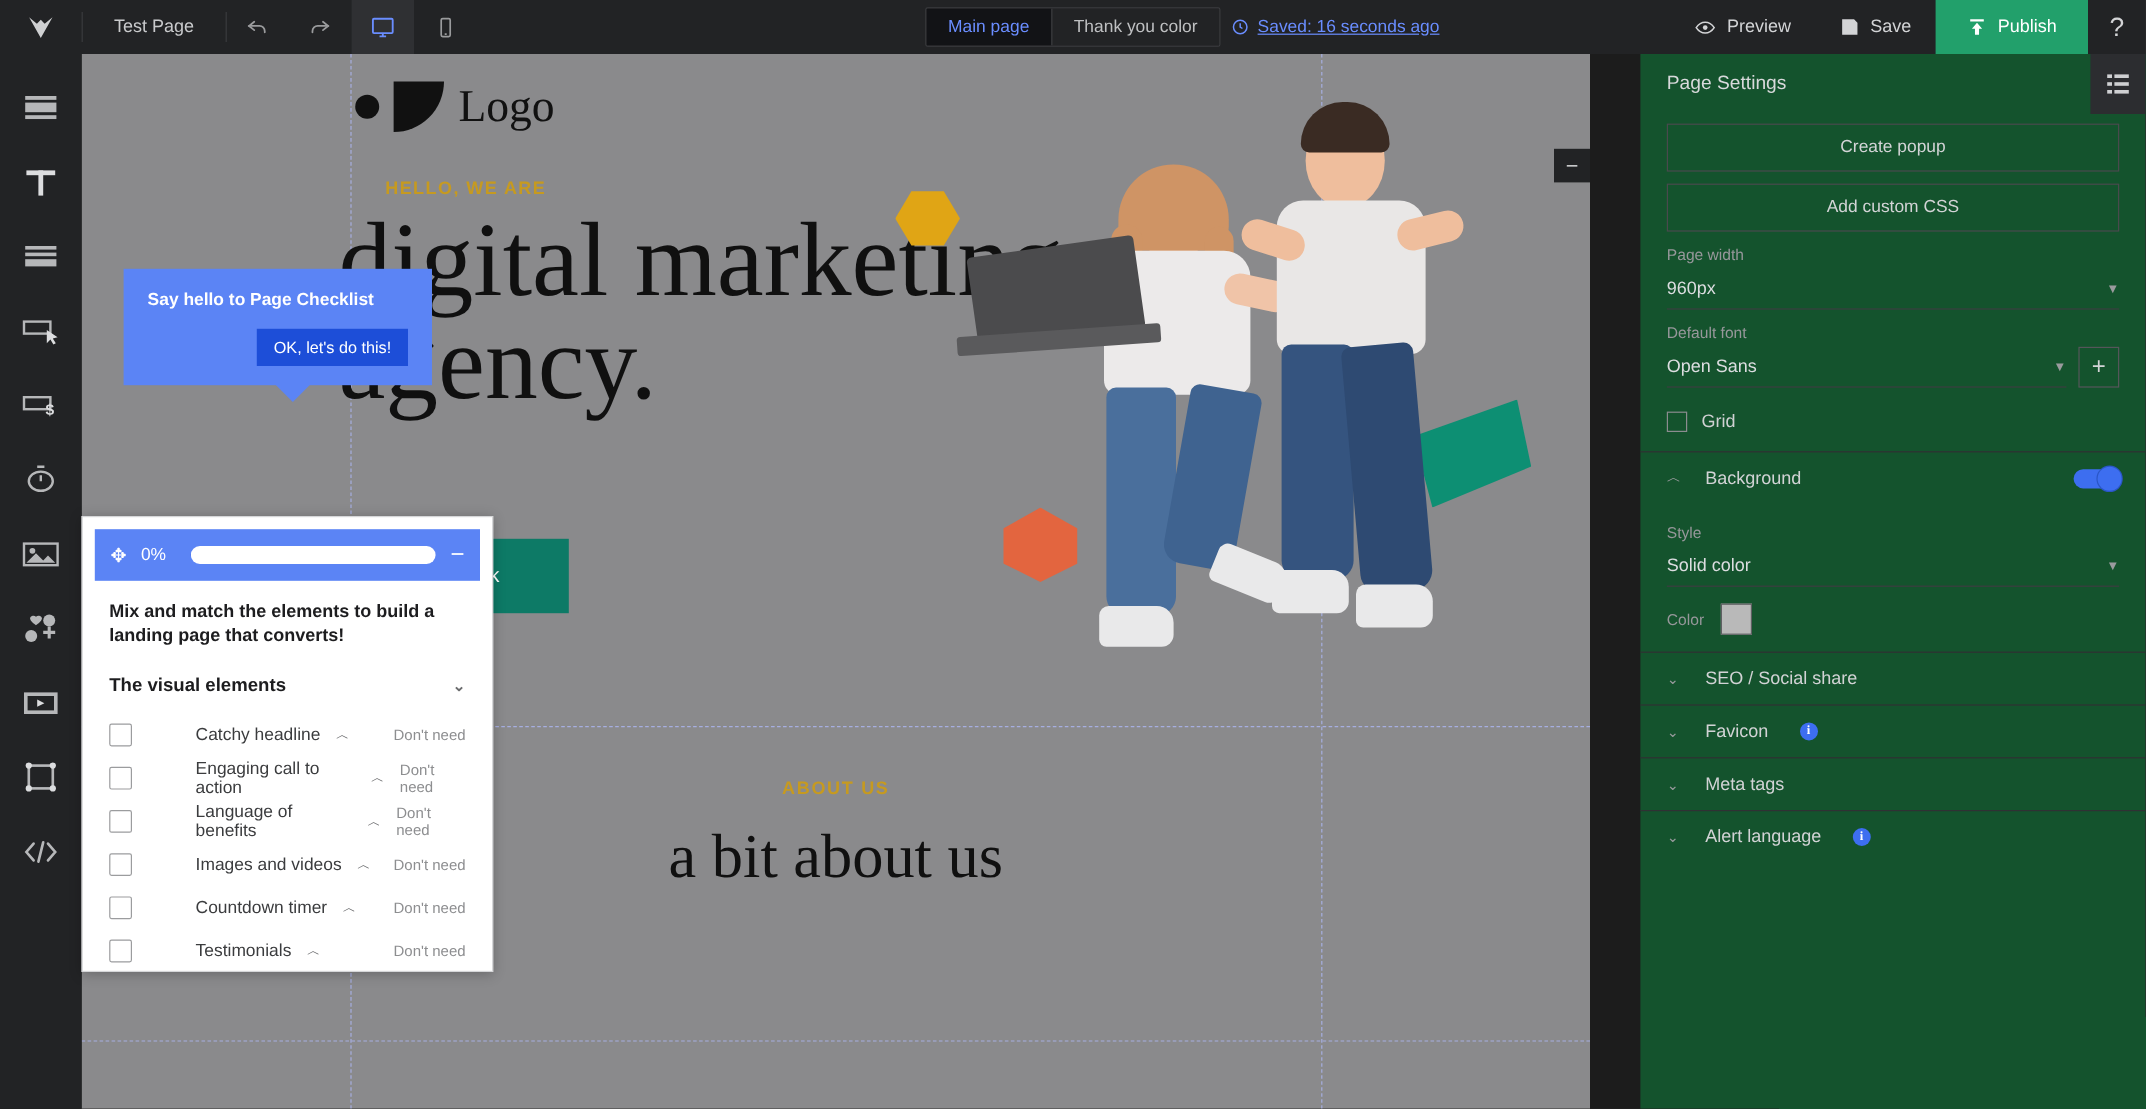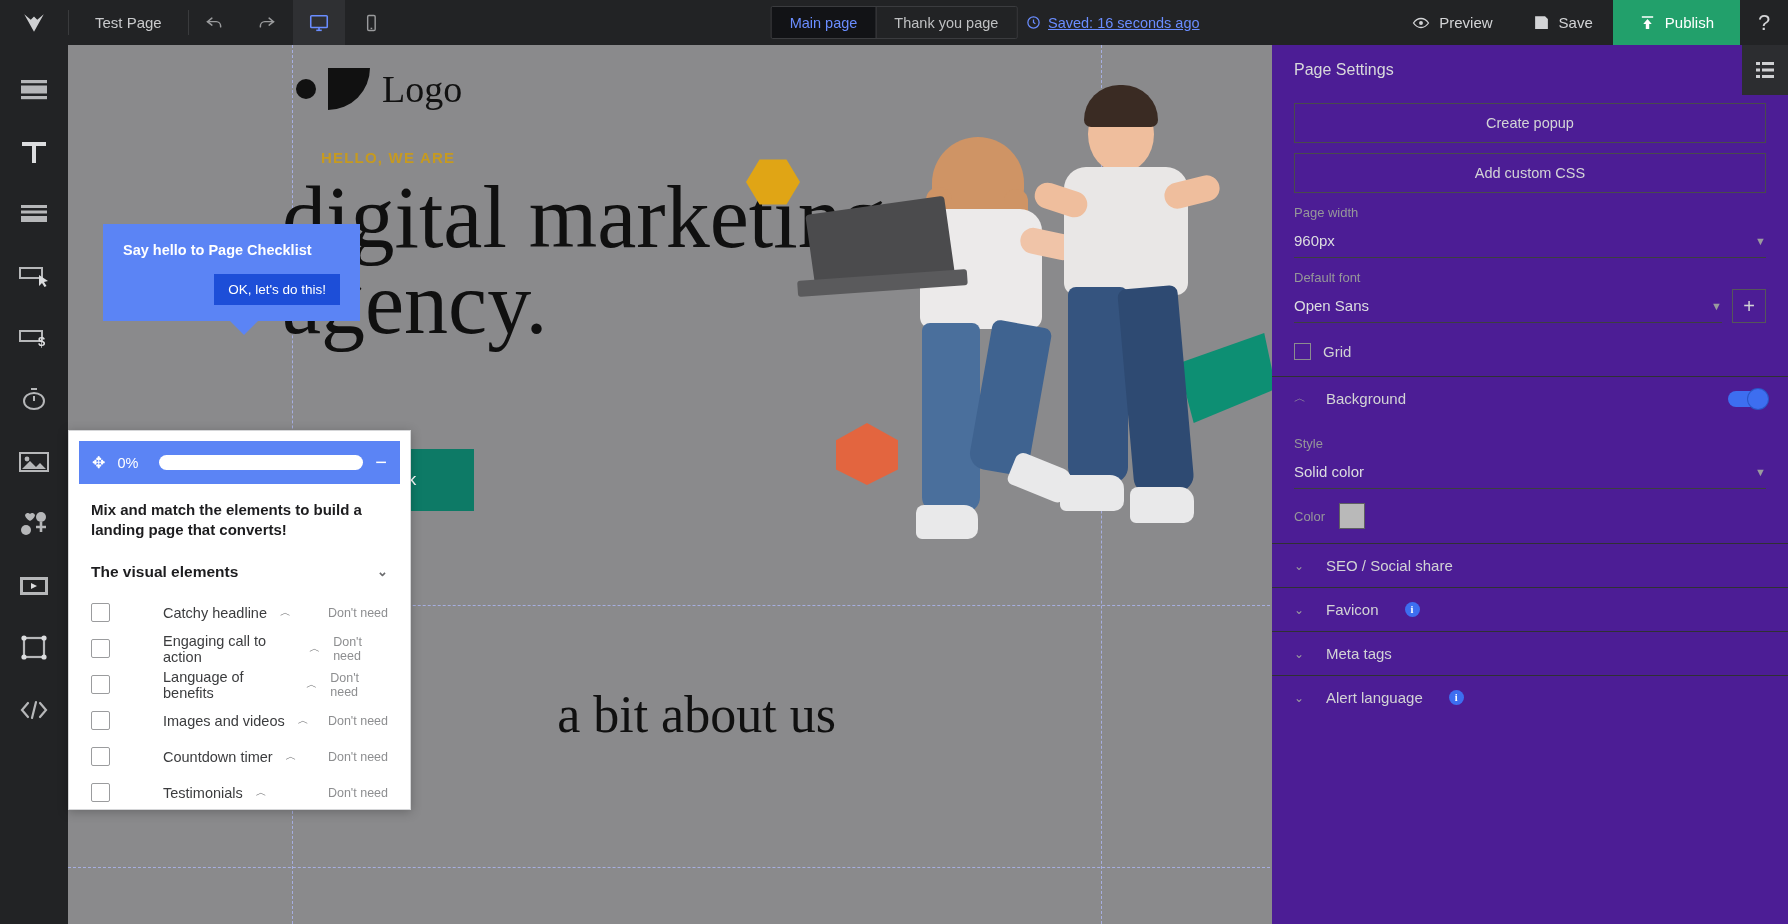--- a/index.html
+++ b/index.html
@@ -161,22 +161,22 @@
 
   .collapse-btn {
     position: absolute; right: 0px; top: 79px; width: 30px; height: 28px;
     background: #222325; color: #cfd0d2; display: flex;
     align-items: center; justify-content: center; cursor: pointer;
     font-size: 18px; z-index: 20;
   }
 
   
   .rightpanel {
-    position: absolute; right: 0; top: 45px; width: 516px; height: 879px;
-    background: #4c1d95; color: #d0d1d3; z-index: 55;
+    position: absolute; right: 0; top: 45px; width: 421px; height: 879px;
+    background: #14532d; color: #d0d1d3; z-index: 55;
   }
   .rp-header {
     height: 50px; display: flex; align-items: center; padding: 0 22px;
     font-size: 16px; color: #d8d9db;
   }
   .rp-gridbtn {
     position: absolute; right: 0; top: 0; width: 46px; height: 50px;
     background: #2c2d30; display: flex; align-items: center;
     justify-content: center; cursor: pointer;
   }
@@ -337,21 +337,21 @@
       <svg width="20" height="20" viewBox="0 0 24 24" fill="none" stroke="#9a9b9d" stroke-width="1.7">
         <rect x="8" y="3" width="9" height="18" rx="1.5"></rect>
           <path d="M11.5 18.5 h2"></path>
       </svg>
     </div>
 
     <div class="tb-spacer"></div>
 
     <div class="tb-center">
       <div class="tb-tab sel">Main page</div>
-      <div class="tb-tab">Thank you page</div>
+      <div class="tb-tab">Thank you color</div>
     </div>
 
     <div class="tb-saved">
       <svg width="15" height="15" viewBox="0 0 24 24" fill="none" stroke="#6a8dff" stroke-width="2">
         <circle cx="12" cy="12" r="9"></circle>
           <path d="M12 7 v5 l3 2"></path>
       </svg>
       <span>Saved: 16 seconds ago</span>
     </div>
 
@@ -503,20 +503,21 @@
         <div class="p-leg" style="position:absolute;left:22px;top:204px;width:60px;height:196px;background:#35547f;"></div>
         <div class="p-leg" style="position:absolute;left:80px;top:204px;width:60px;height:206px;background:#2e4a72;transform:rotate(-5deg);"></div>
         <div class="p-shoe" style="position:absolute;left:14px;top:392px;width:64px;height:36px;"></div>
         <div class="p-shoe" style="position:absolute;left:84px;top:404px;width:64px;height:36px;"></div>
       </div>
     </div>
 
     <div class="pg-cta">Let's talk</div>
 
     <div class="pg-divider"></div>
+    <div class="pg-about-k">ABOUT US</div>
     <div class="pg-about-h">a bit about us</div>
     <div class="pg-bottomline"></div>
 
     <div class="collapse-btn">−</div>
   </div>
 
   <div class="tooltip">
     <div class="tt-title">Say hello to Page Checklist</div>
     <div class="tt-btnwrap">
       <div class="tt-btn">OK, let's do this!</div>

